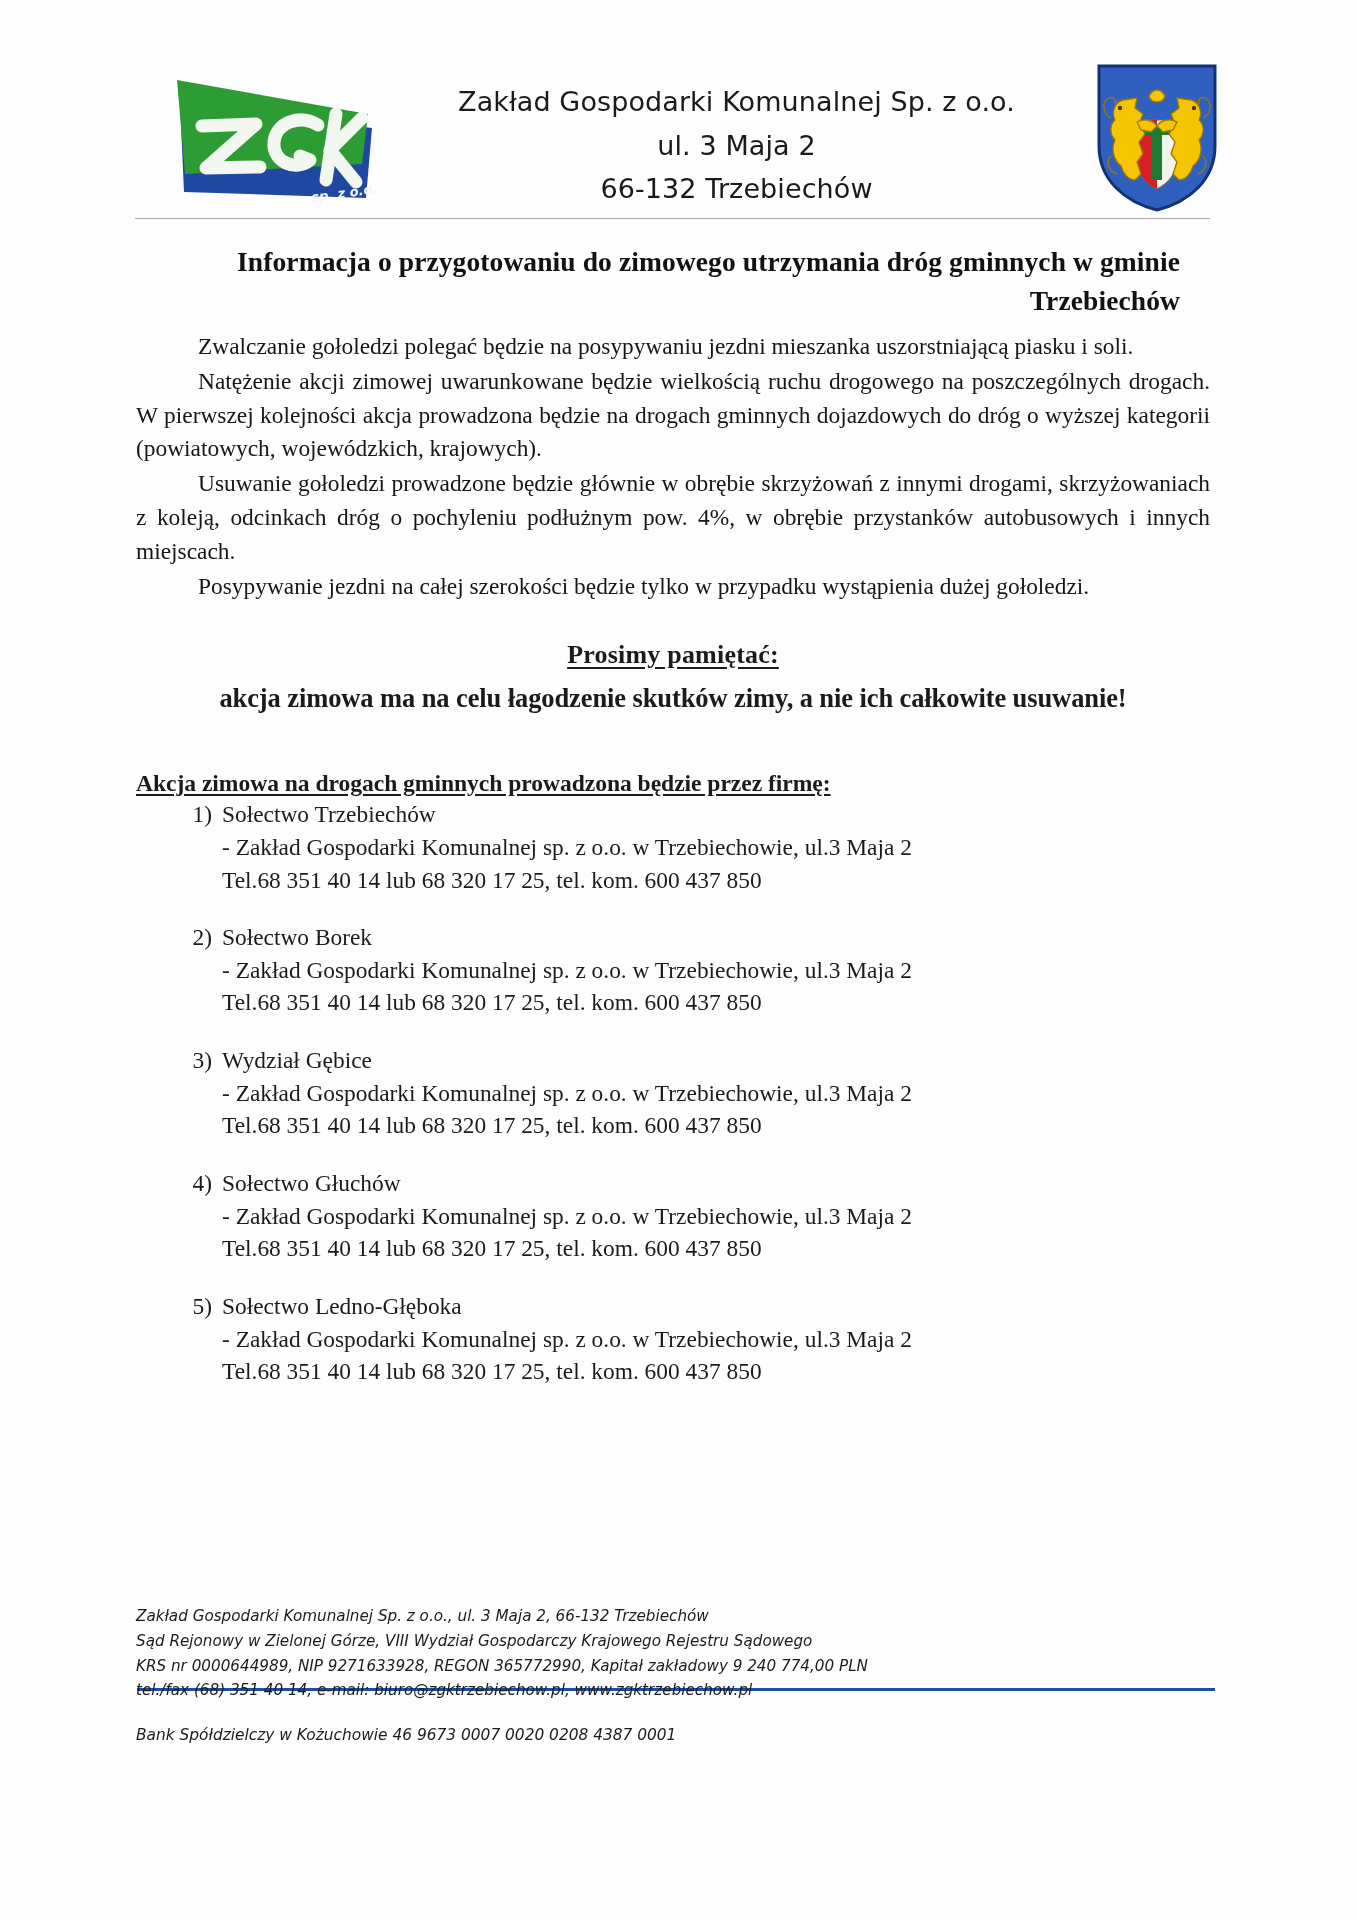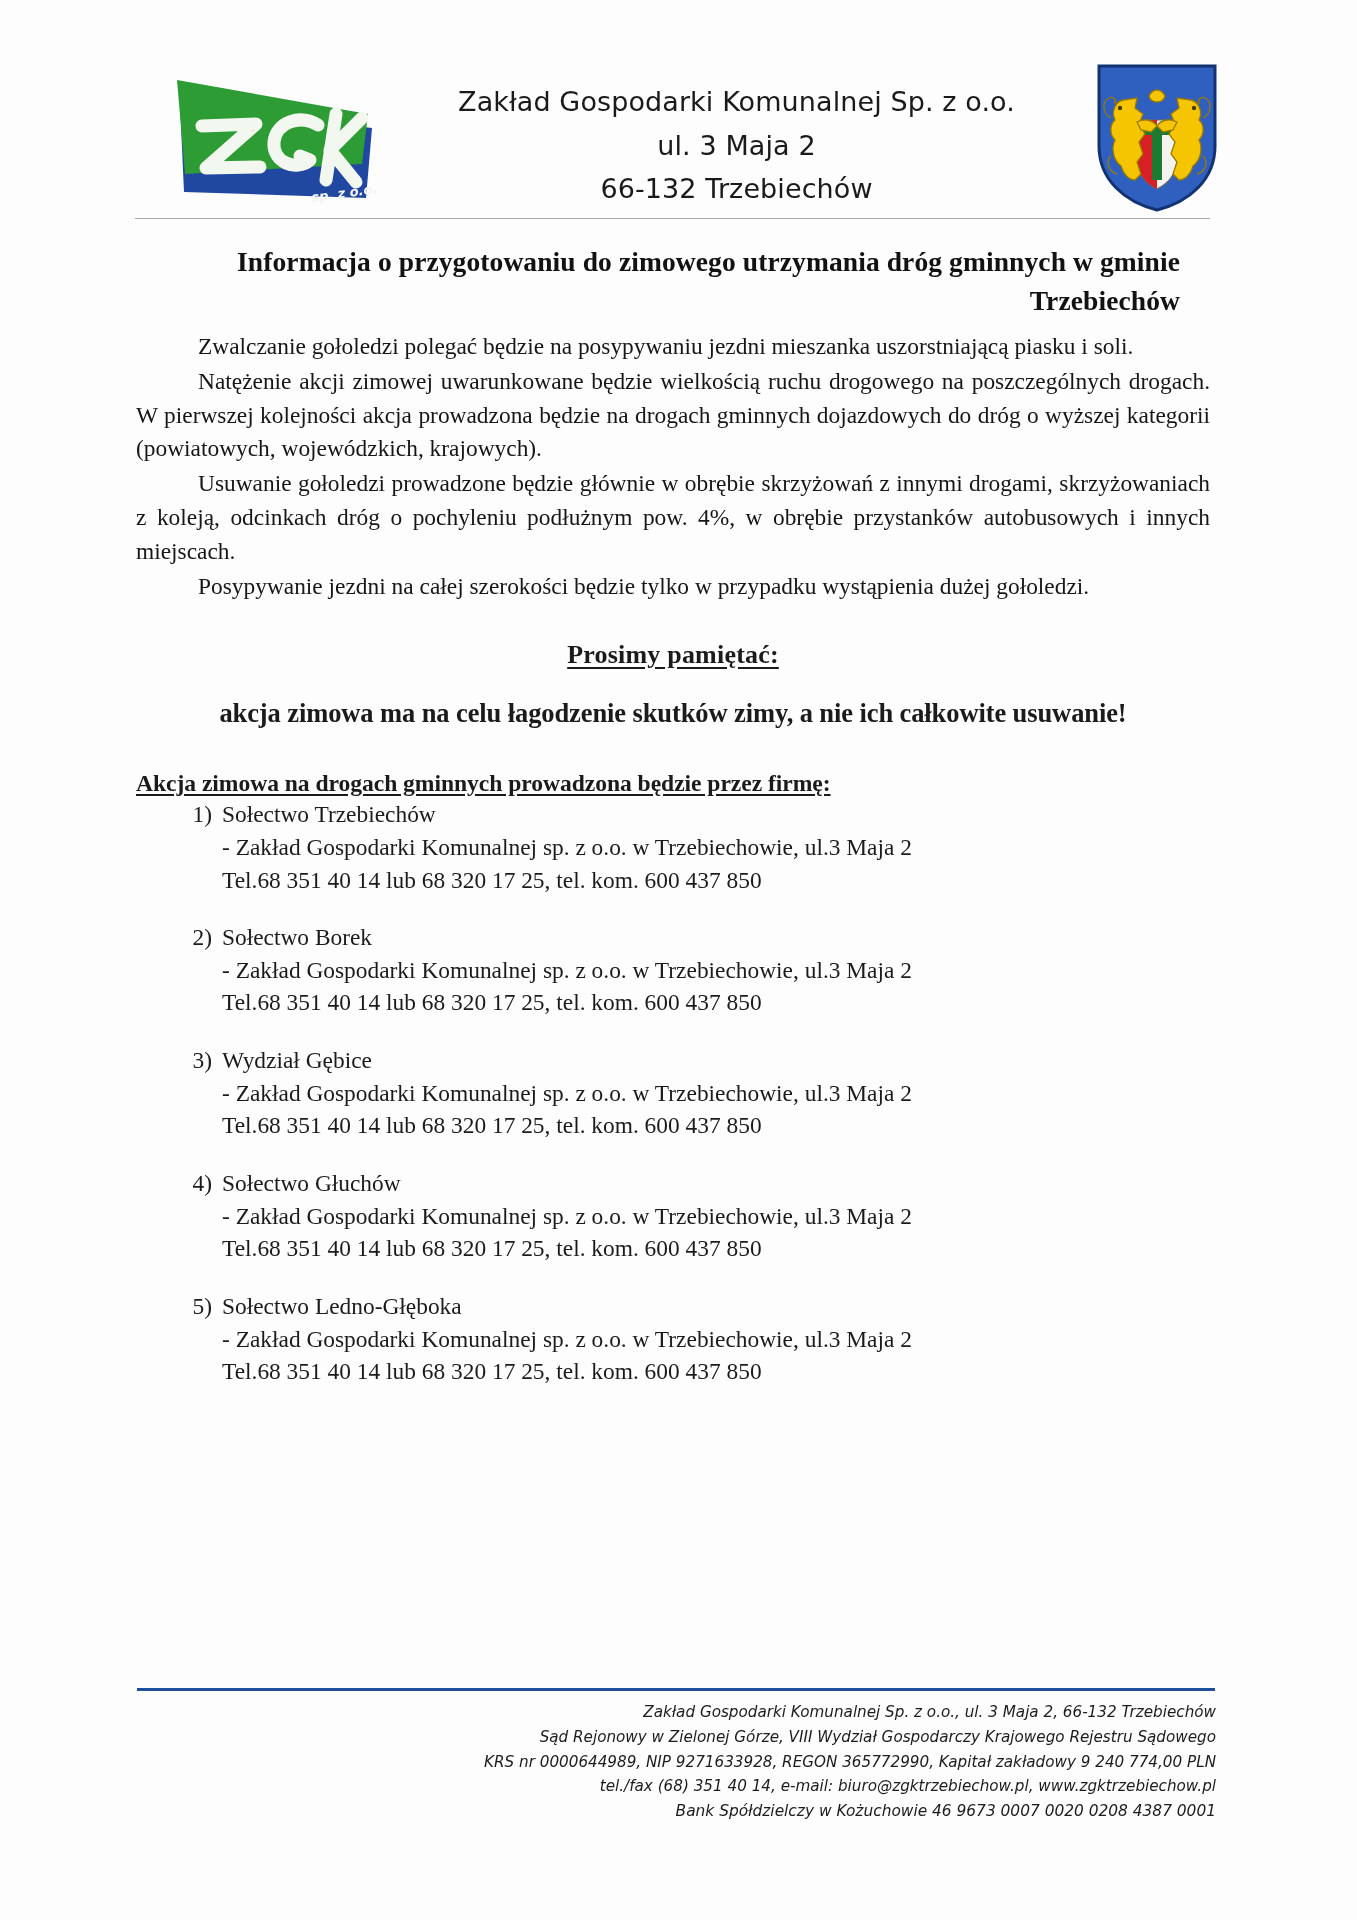--- a/index.html
+++ b/index.html
@@ -107,21 +107,21 @@
     text-align:center;
   }
   .remember .head{
     font-weight:bold;
     font-size:26px;
     text-decoration:underline;
     text-underline-offset:4px;
     letter-spacing:.2px;
   }
   .remember .slogan{
-    margin-top:28px;
+    margin-top:13px;
     font-weight:bold;
     font-size:26.5px;
     letter-spacing:-.1px;
     white-space:nowrap;
   }
 
   
   .list-head{
     position:absolute;
     left:136px;top:770px;
@@ -157,30 +157,31 @@
 
   
   .rule-bottom{
     position:absolute;
     left:137px;top:1688px;
     width:1078px;height:0;
     border-top:3px solid #1d4f9e;
   }
   .footer{
     position:absolute;
-    left:136px;top:1700px;
+    left:136px;top:1604px;
     width:1080px;
-    text-align:right;
+    text-align:left;
     font-family:"DejaVu Sans","Liberation Sans",sans-serif;
     font-style:italic;
     font-size:15.2px;
     line-height:1.63;
     color:#1c1c1c;
   }
   .footer .bank{
+    margin-top:20px;
     font-size:15.4px;
   }
 </style>
 </head>
 <body>
 
 <div class="page">
 
   <div class="header">
 

